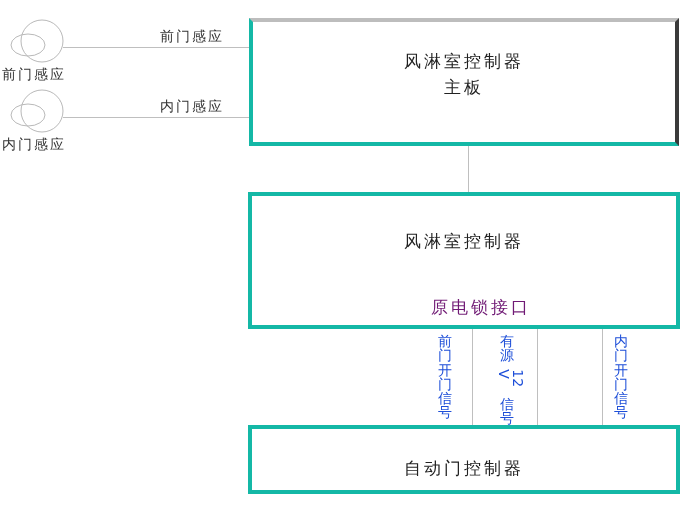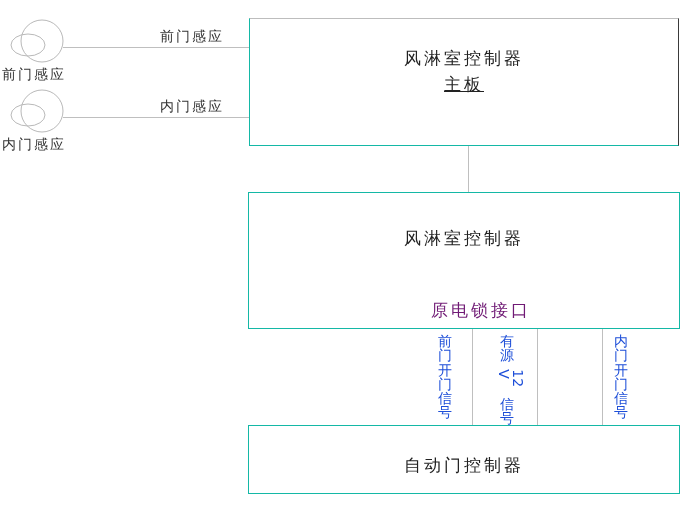--- a/index.html
+++ b/index.html
@@ -16,21 +16,21 @@
     position: relative;
     width: 700px;
     height: 515px;
     background: #ffffff;
     overflow: hidden;
   }
 
   
   .box {
     position: absolute;
-    border: 1px solid #14b8a6;
+    border: 4px solid #14b8a6;
     background: #ffffff;
     box-sizing: border-box;
   }
   .box.main-board {
     left: 249px;
     top: 18px;
     width: 430px;
     height: 128px;
     border-right-color: #3a3a3a;
     border-top-color: #bdbdbd;
@@ -57,21 +57,21 @@
     font-size: 17px;
     letter-spacing: 3px;
     color: #222222;
     line-height: 1.55;
     white-space: nowrap;
   }
   .main-board .box-title { top: 26px; }
   .sub-board  .box-title { top: 32px; }
   .door-ctrl  .box-title { top: 26px; }
 
-  .box-title .line2 { display: block; text-decoration: underline; }
+  .box-title .line2 { display: block; }
 
   .iface-label {
     position: absolute;
     left: 0;
     right: 0;
     bottom: 6px;
     text-align: center;
     font-size: 17px;
     letter-spacing: 3px;
     color: #701a75;

